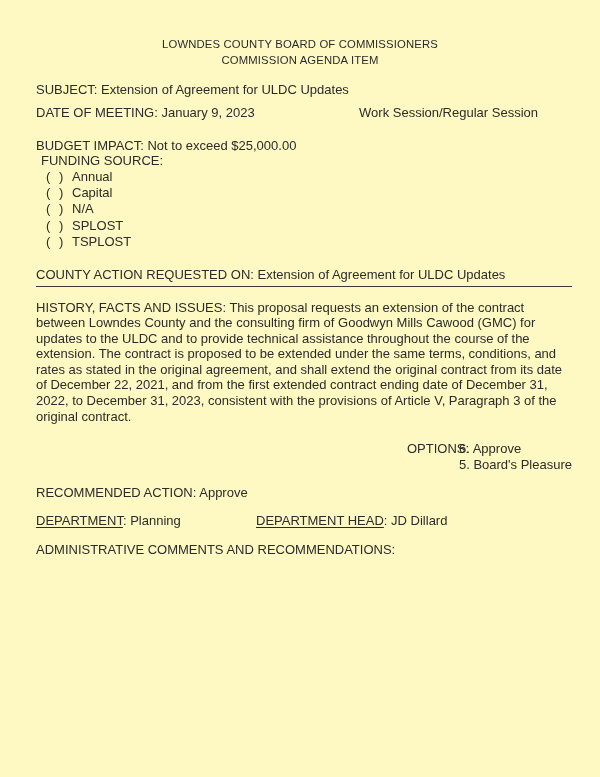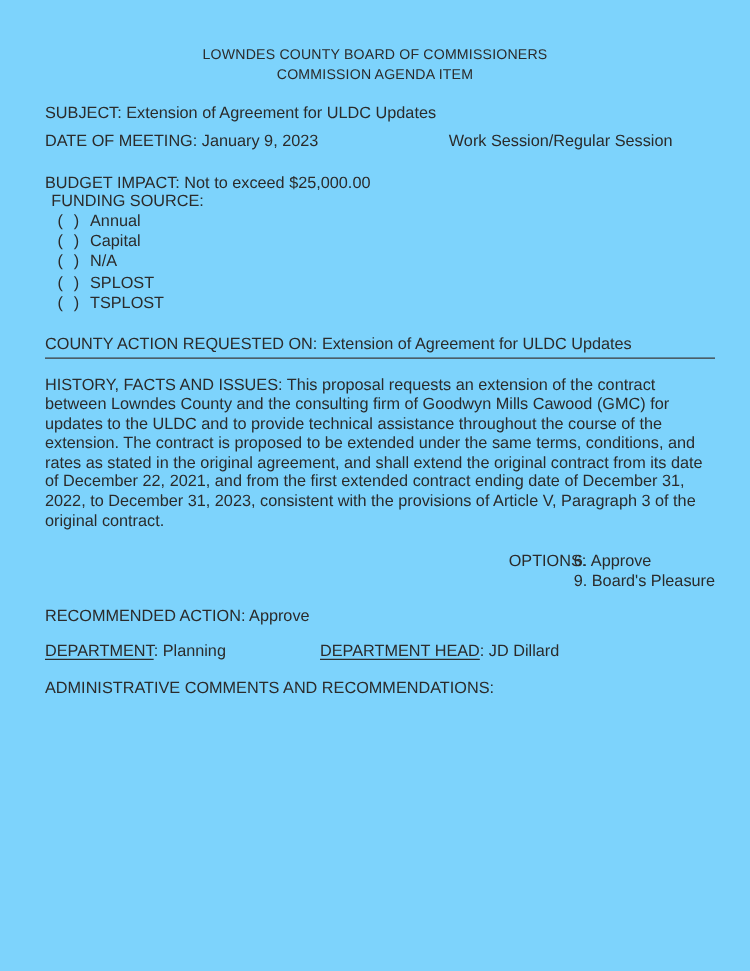--- a/index.html
+++ b/index.html
@@ -11,21 +11,21 @@
     width: 600px;
     height: 777px;
     position: relative;
     font-family: "Liberation Sans", sans-serif;
     color: #2b2b2b;
     -webkit-font-smoothing: antialiased;
   }
   .page {
     position: absolute;
     inset: 0;
-    background: #7dd3fc;
+    background: #fef9c3;
   }
 
   
   .title-block {
     position: absolute;
     top: 36px;
     left: 0;
     width: 600px;
     text-align: center;
     line-height: 16px;
@@ -186,21 +186,21 @@
     <div class="gap-md"></div>
 
     <div class="row history-para">HISTORY, FACTS AND ISSUES: This proposal requests an extension of the contract between Lowndes County and the consulting firm of Goodwyn Mills Cawood (GMC) for updates to the ULDC and to provide technical assistance throughout the course of the extension. The contract is proposed to be extended under the same terms, conditions, and rates as stated in the original agreement, and shall extend the original contract from its date of December 22, 2021, and from the first extended contract ending date of December 31, 2022, to December 31, 2023, consistent with the provisions of Article V, Paragraph 3 of the original contract.</div>
 
     <div class="gap-lg"></div>
 
     <div class="row options-row">
       <span class="options-label">OPTIONS:</span>
       <span class="options-items">
         <span class="options-item">6. Approve</span>
-        <span class="options-item">9. Board's Pleasure</span>
+        <span class="options-item">5. Board's Pleasure</span>
       </span>
     </div>
 
     <div class="gap-md"></div>
 
     <div class="row">RECOMMENDED ACTION: Approve</div>
 
     <div class="gap-md"></div>
 
     <div class="row dept-row">

